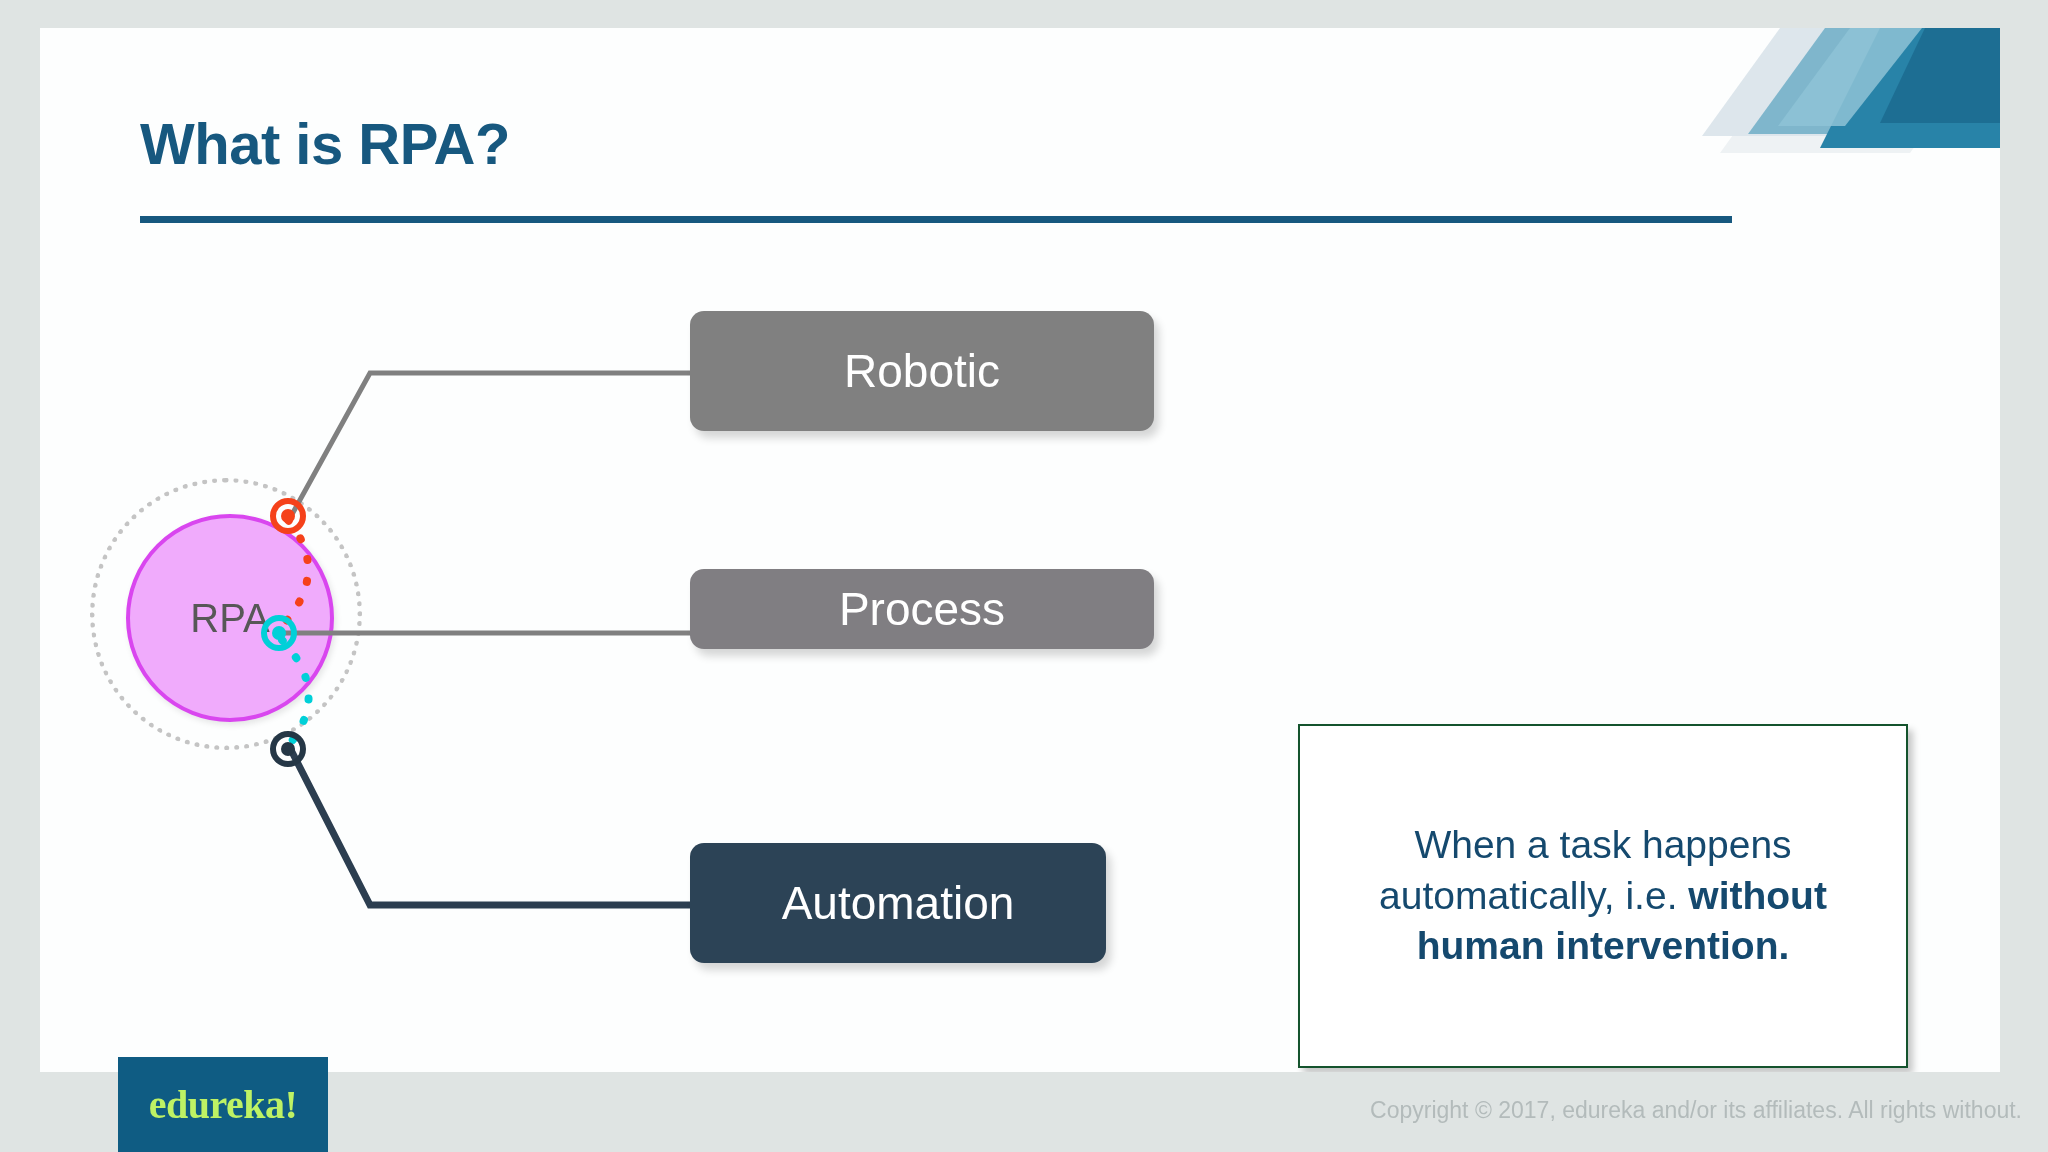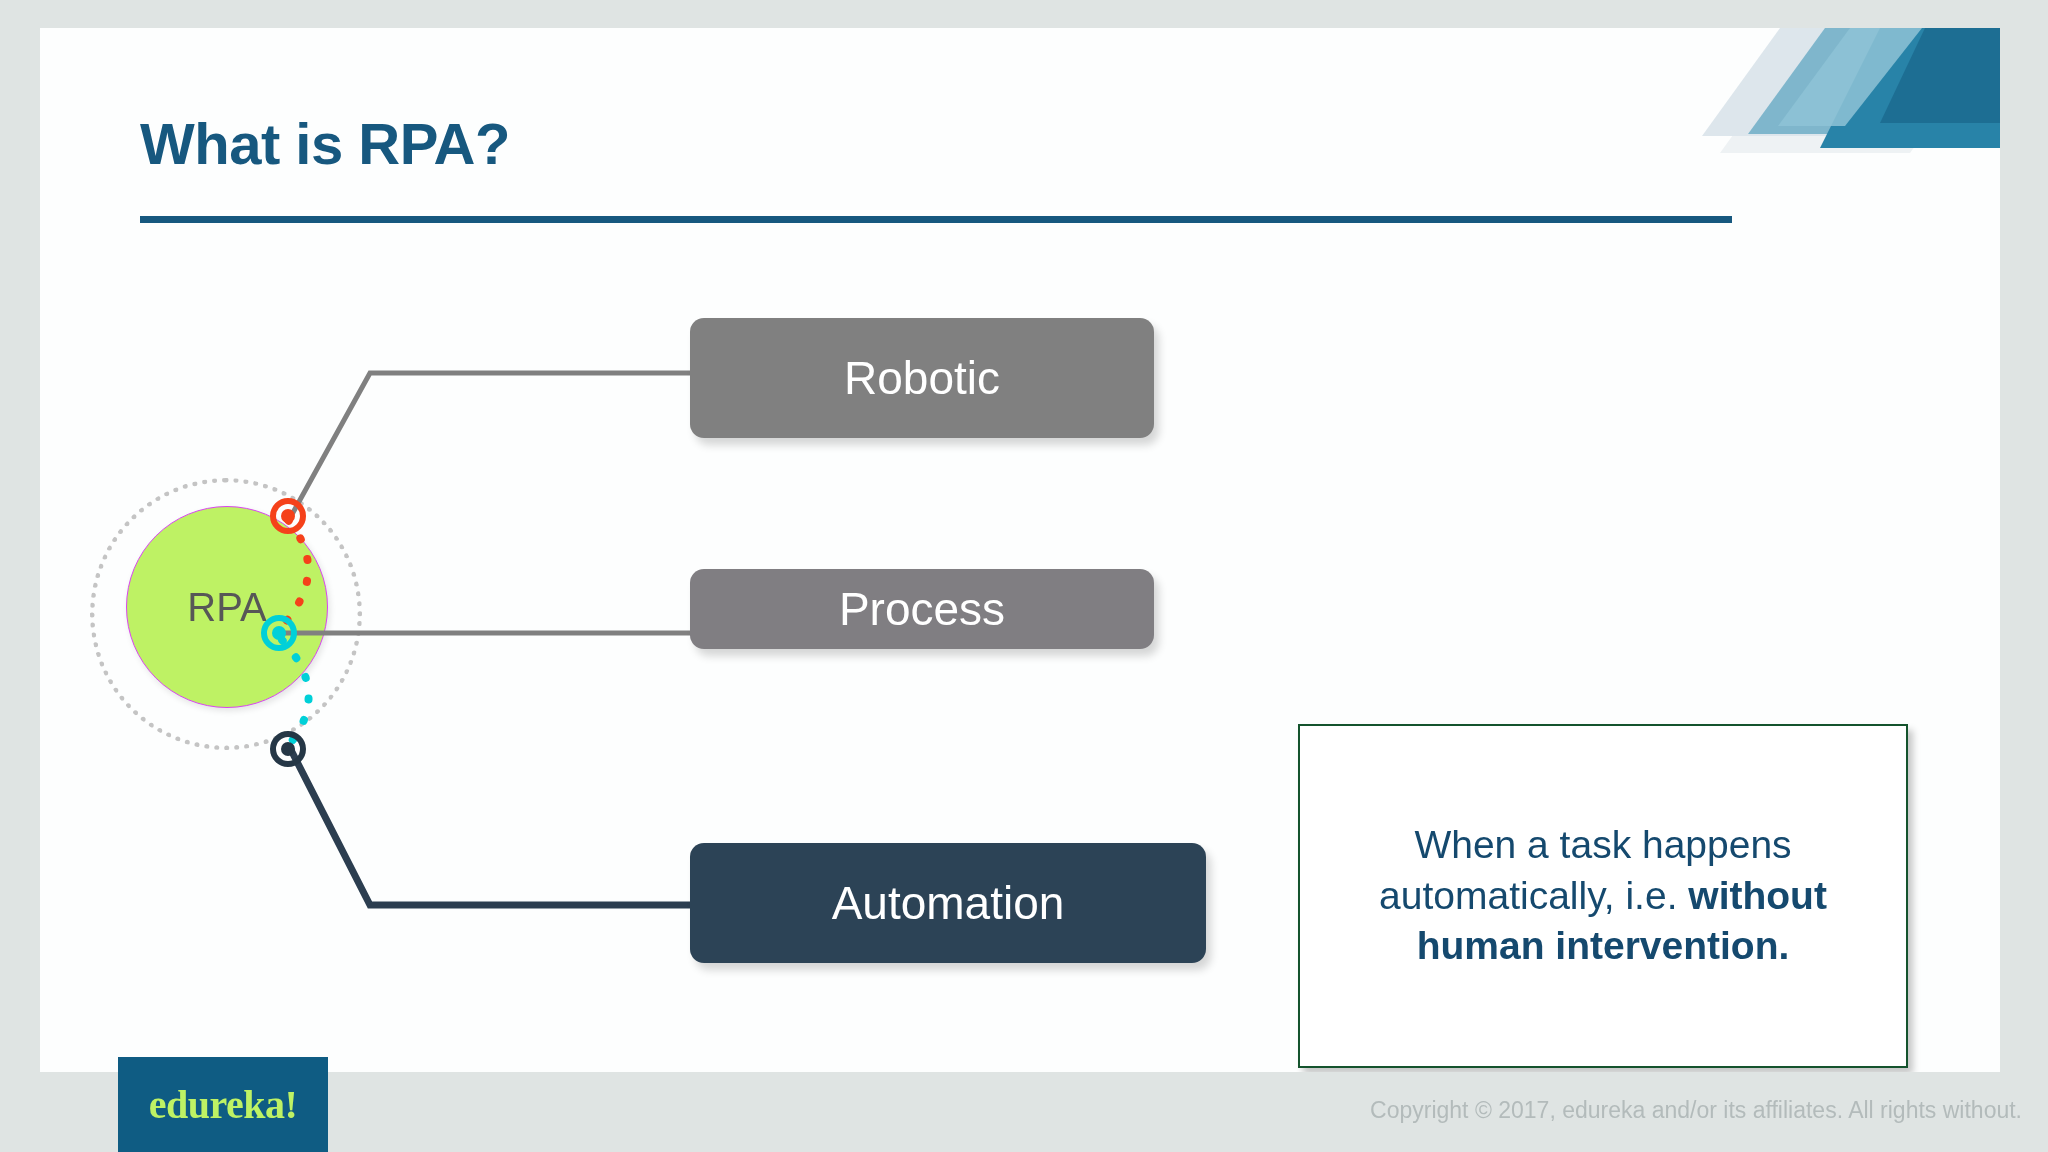--- a/index.html
+++ b/index.html
@@ -78,26 +78,26 @@
     left: 0; top: 0;
     width: 272px;
     height: 272px;
     border: 5px dotted #c4c4c4;
     border-radius: 50%;
     box-sizing: border-box;
   }
   #hub-circle {
     position: absolute;
     left: 36px;
-    top: 28px;
+    top: 36px;
     width: 200px;
     height: 200px;
     border-radius: 50%;
-    background: #bef264;
-    border: 1px solid #d946ef;
+    background: #f0abfc;
+    border: 4px solid #d946ef;
     box-shadow: 2px 3px 6px rgba(0,0,0,0.10);
     display: flex;
     align-items: center;
     justify-content: center;
   }
   #hub-label {
     font-size: 40px;
     color: #575757;
     font-family: "Liberation Sans", sans-serif;
   }
@@ -117,38 +117,38 @@
     border-radius: 14px;
     display: flex;
     align-items: center;
     justify-content: center;
     color: #ffffff;
     box-shadow: 5px 7px 9px rgba(0,0,0,0.16);
     font-family: "Liberation Sans", sans-serif;
   }
   #pillar-box-robotic {
     left: 650px;
-    top: 290px;
+    top: 283px;
     width: 464px;
     height: 120px;
     background: #808080;
     font-size: 46px;
   }
   #pillar-box-process {
     left: 650px;
     top: 541px;
     width: 464px;
     height: 80px;
     background: #807e82;
     font-size: 46px;
   }
   #pillar-box-automation {
     left: 650px;
     top: 815px;
-    width: 516px;
+    width: 416px;
     height: 120px;
     background: #2c4356;
     font-size: 46px;
   }
 
   
   #callout-box {
     position: absolute;
     left: 1258px;
     top: 696px;

